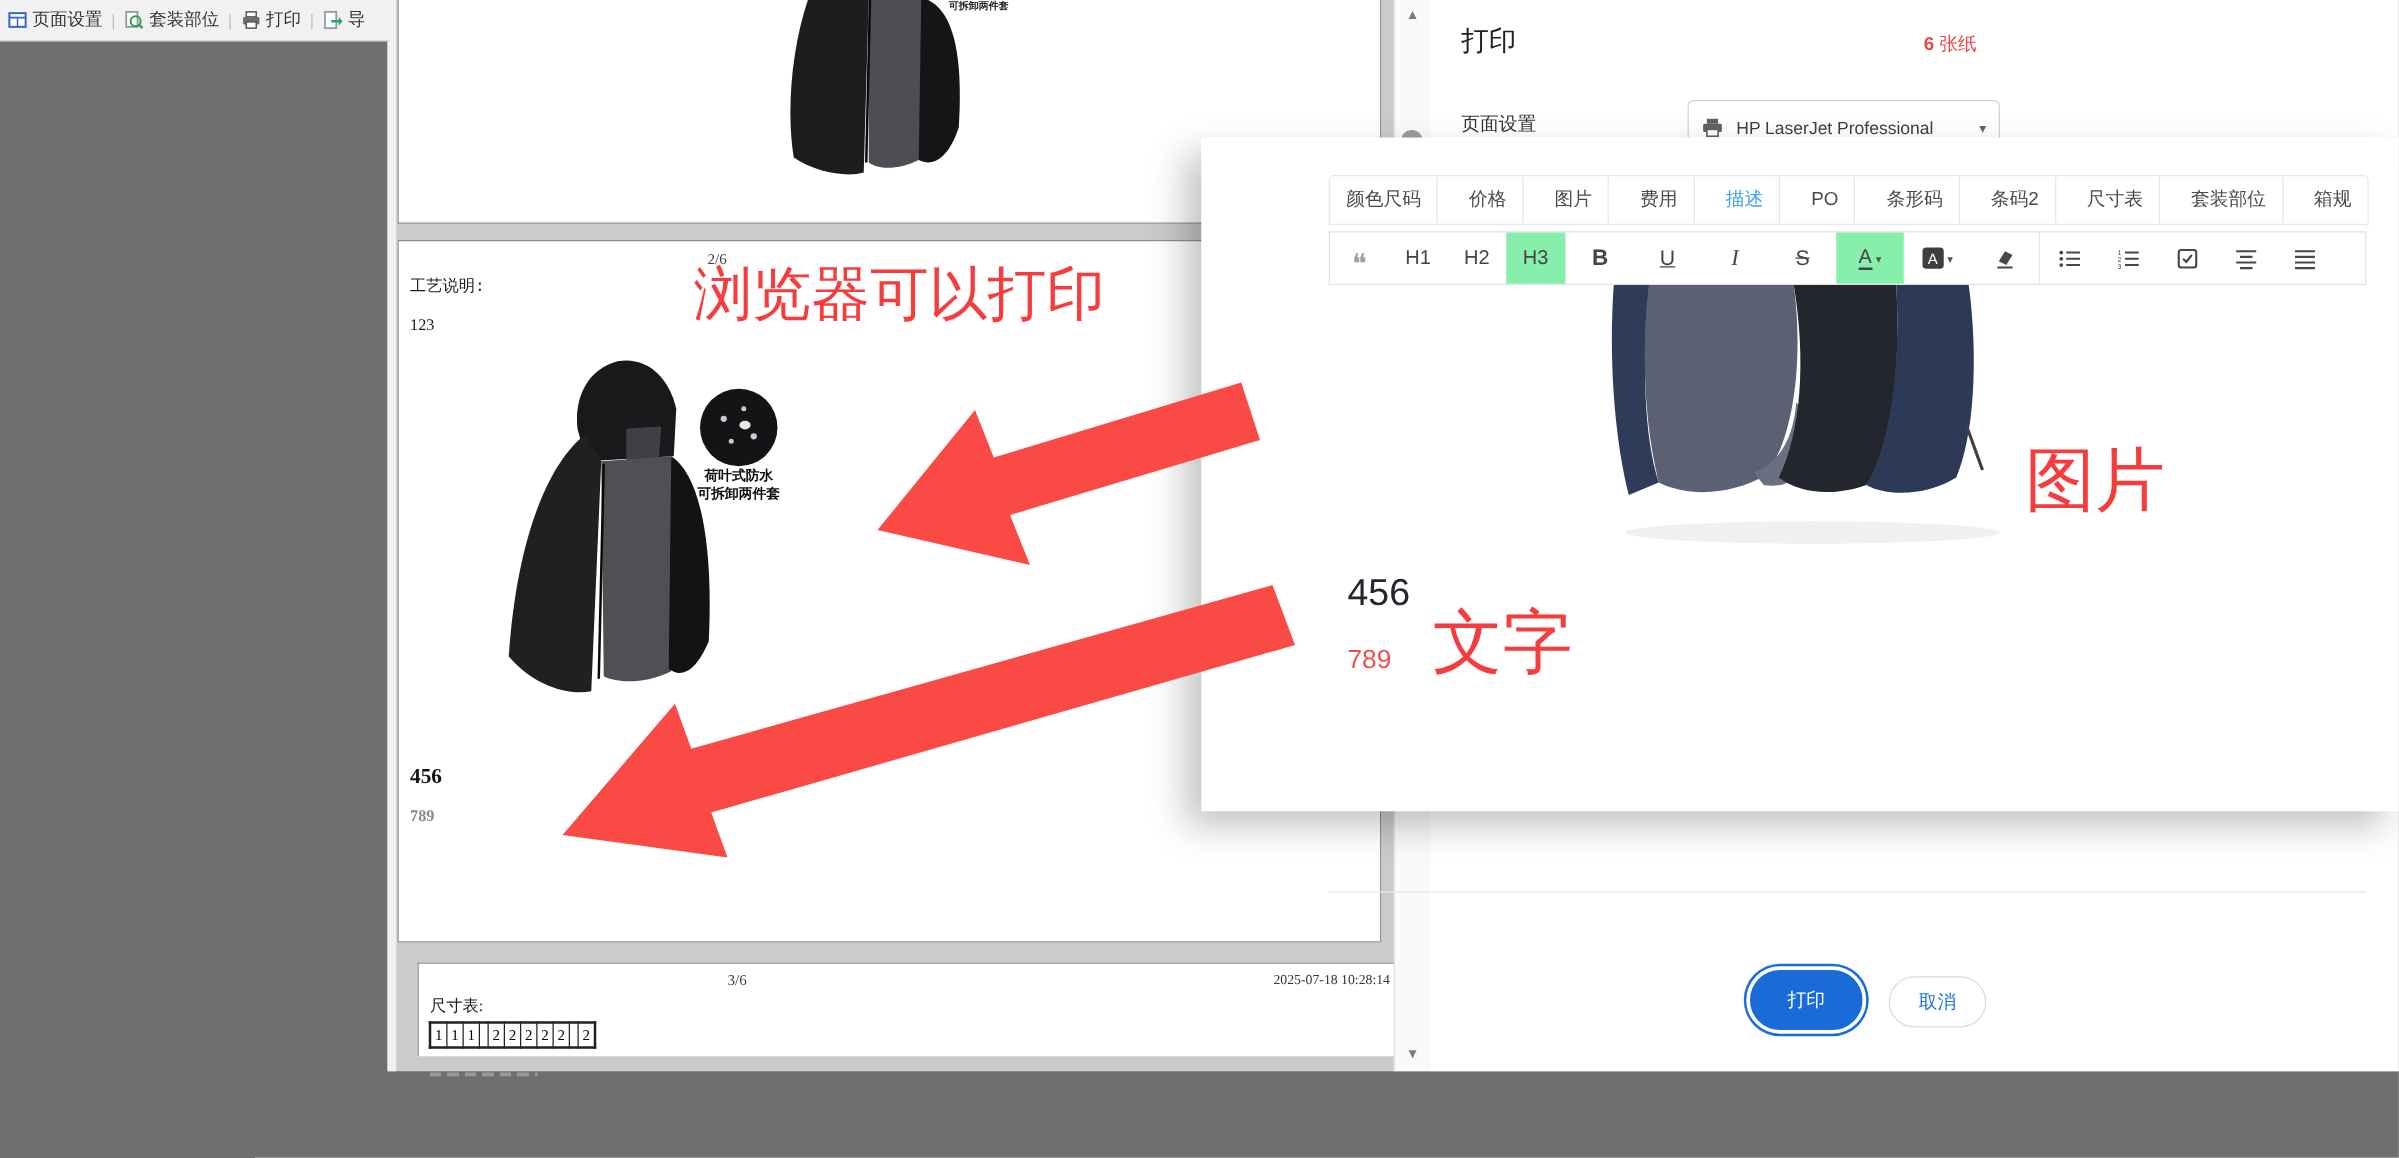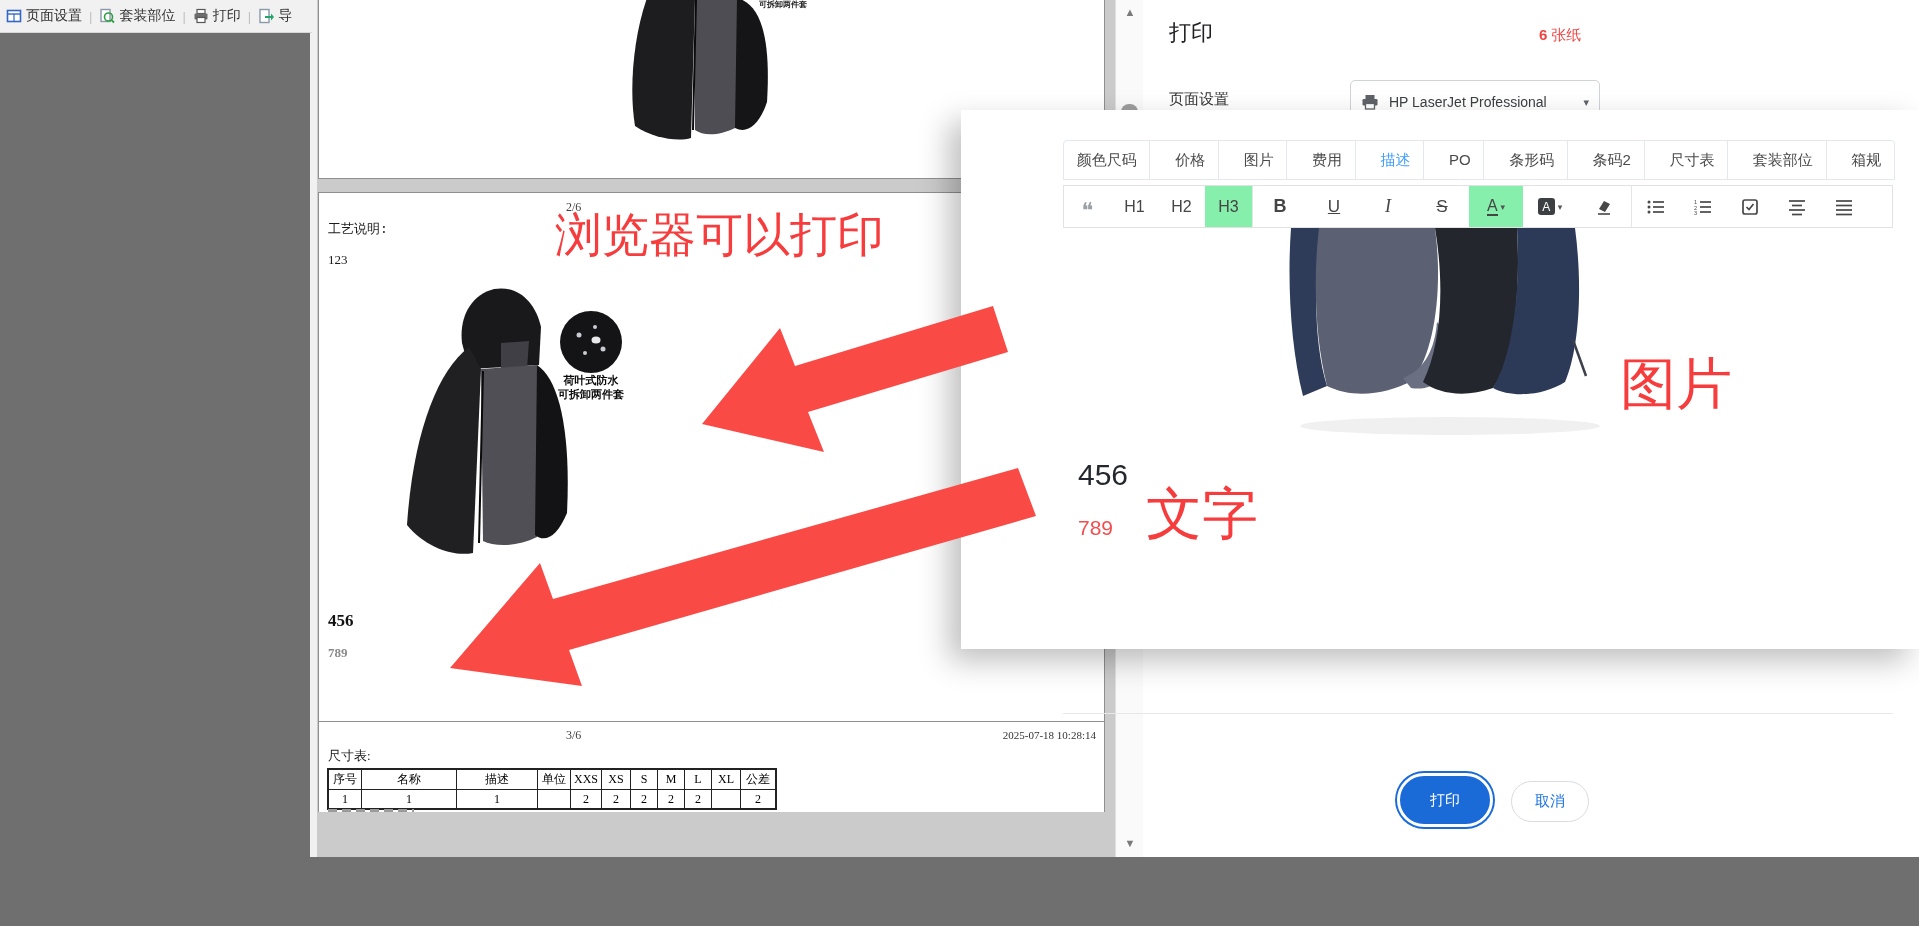--- a/index.html
+++ b/index.html
@@ -165,39 +165,26 @@
       <circle cx="214" cy="64" r="2.5" fill="#c8ccd2"></circle>
       <circle cx="196" cy="68" r="2" fill="#c8ccd2"></circle>
       <ellipse cx="207" cy="55" rx="4.5" ry="3.5" fill="#e8e8ea"></ellipse>
       <text x="202" y="99" text-anchor="middle" font-size="11" font-weight="bold" fill="#0a0a0a">荷叶式防水</text>
       <text x="202" y="113" text-anchor="middle" font-size="11" font-weight="bold" fill="#0a0a0a">可拆卸两件套</text>
     </svg>
     <div class="doc-456" style="left:9px;top:418px;">456</div>
     <div class="doc-789" style="left:9px;top:452px;">789</div>
   </div>
 
-  <div class="pv-page" style="top:721px;height:91px;border-bottom:none;">
+  <div class="pv-page" style="top:770px;height:75px;border-bottom:none;margin-left:16px;">
     <div class="pg-num" style="left:247px;top:6px;">3/6</div>
     <div class="pg-ts" style="right:8px;top:7px;">2025-07-18 10:28:14</div>
     <div class="doc-text" style="left:9px;top:25px;">尺寸表:</div>
     <table class="size-table" style="left:8px;top:46px;">
       <tbody>
-          <tr>
-        <th style="width:26px">序号</th>
-        <th style="width:88px">名称</th>
-        <th style="width:74px">描述</th>
-        <th style="width:26px">单位</th>
-        <th style="width:24px">XXS</th>
-        <th style="width:22px">XS</th>
-        <th style="width:20px">S</th>
-        <th style="width:20px">M</th>
-        <th style="width:20px">L</th>
-        <th style="width:22px">XL</th>
-        <th style="width:28px">公差</th>
-      </tr>
       <tr>
         <td>1</td>
         <td>1</td>
         <td>1</td>
         <td></td>
         <td>2</td>
         <td>2</td>
         <td>2</td>
         <td>2</td>
         <td>2</td>

